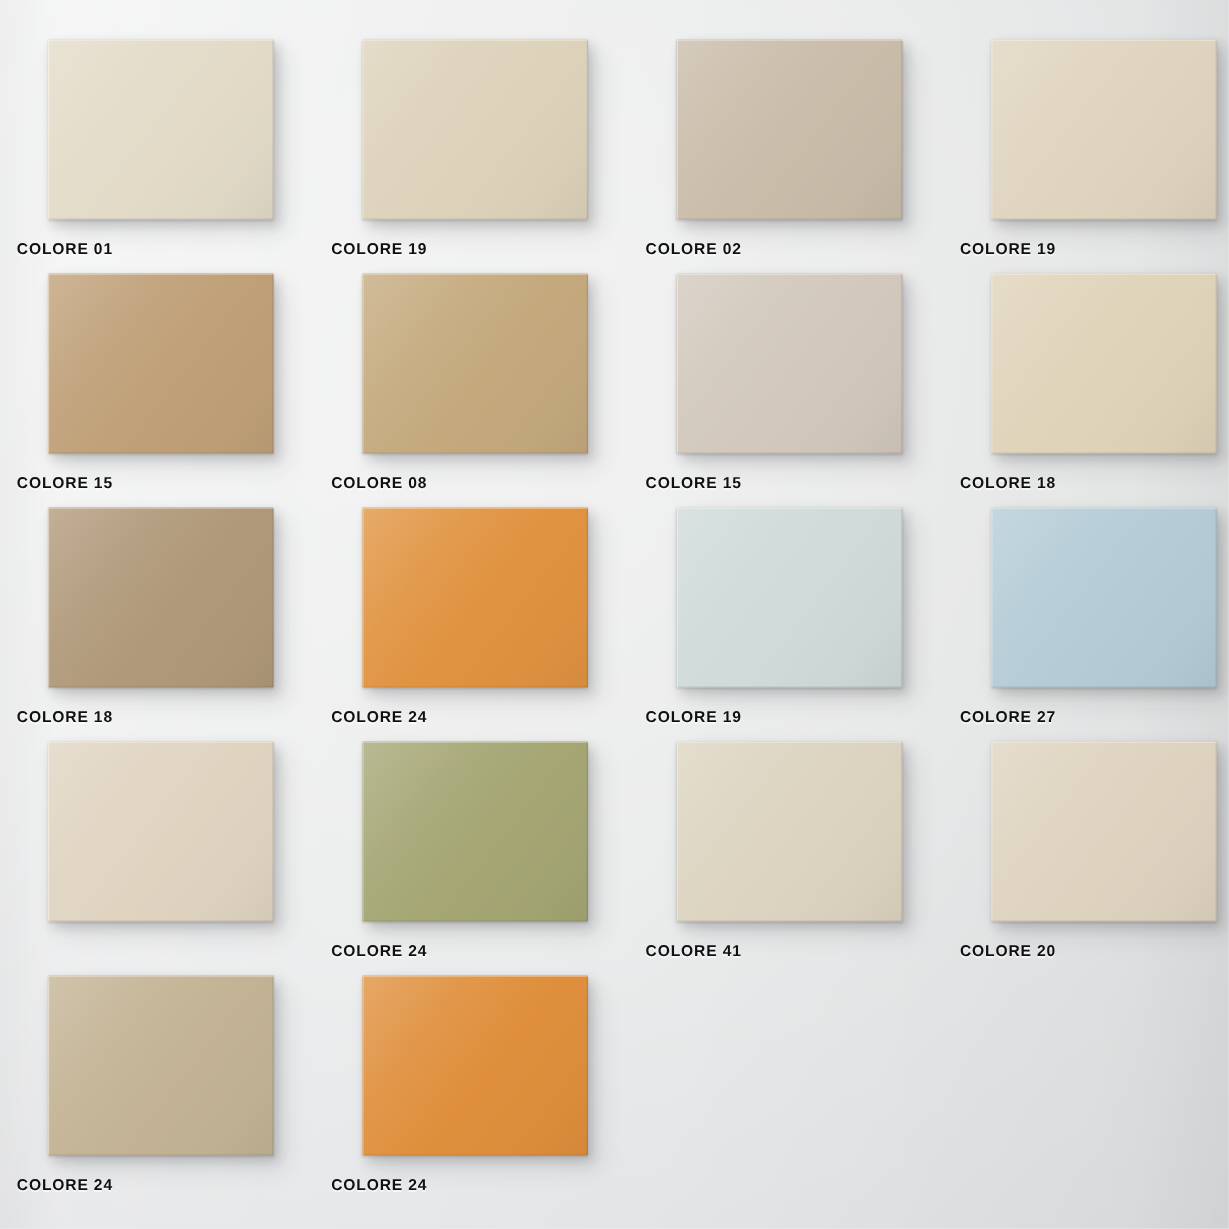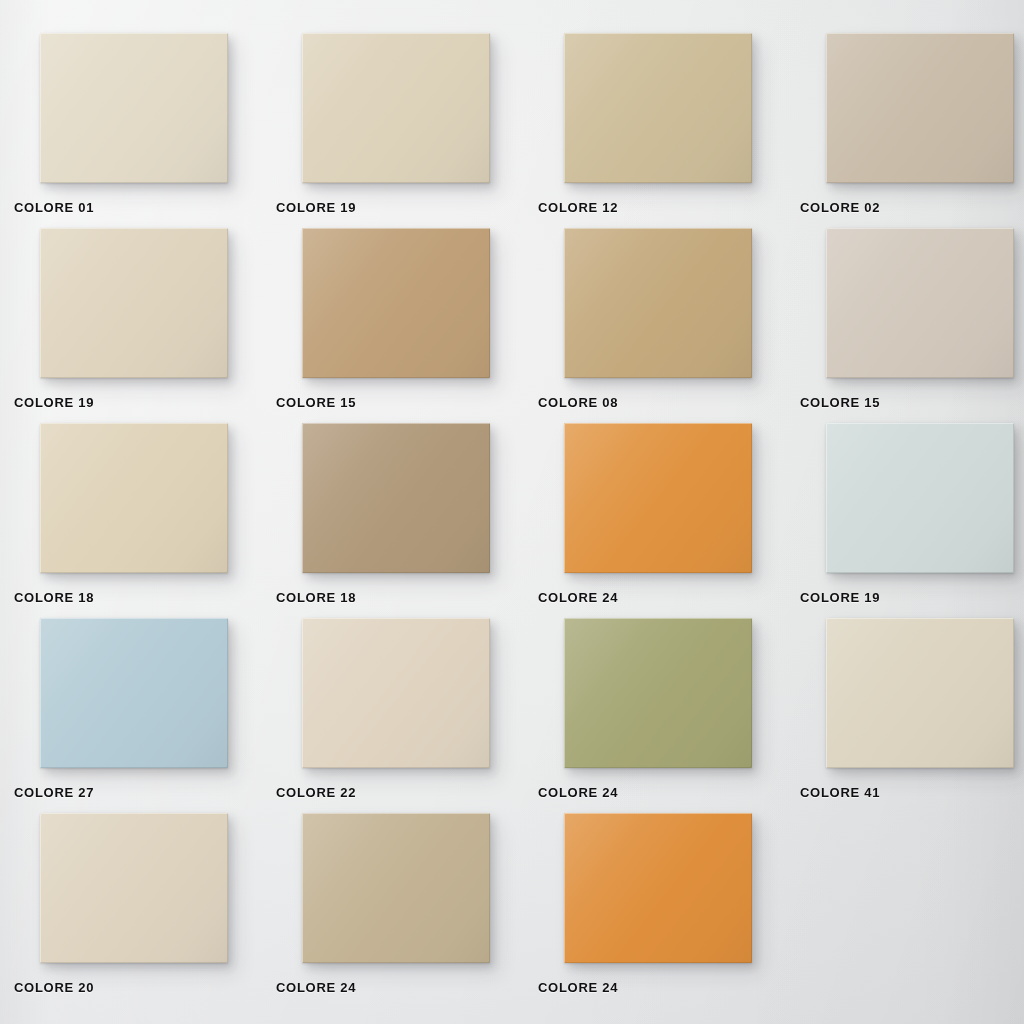--- a/index.html
+++ b/index.html
@@ -134,24 +134,20 @@
   <div class="swatch-grid">
       <div class="swatch-cell">
         <div class="swatch-chip" title="#E3DBC8" style="background: rgb(227, 219, 200);"></div>
         <div class="swatch-label">COLORE 01</div>
       </div>
       <div class="swatch-cell">
         <div class="swatch-chip" title="#DDD2BA" style="background: rgb(221, 210, 186);"></div>
         <div class="swatch-label">COLORE 19</div>
       </div>
       <div class="swatch-cell">
-        <div class="swatch-chip" title="#CDBD99" style="background: rgb(205, 189, 153);"></div>
-        <div class="swatch-label">COLORE 12</div>
-      </div>
-      <div class="swatch-cell">
         <div class="swatch-chip" title="#C9BCA9" style="background: rgb(201, 188, 169);"></div>
         <div class="swatch-label">COLORE 02</div>
       </div>
       <div class="swatch-cell">
         <div class="swatch-chip" title="#DFD4BE" style="background: rgb(223, 212, 190);"></div>
         <div class="swatch-label">COLORE 19</div>
       </div>
       <div class="swatch-cell">
         <div class="swatch-chip" title="#BFA078" style="background: rgb(191, 160, 120);"></div>
         <div class="swatch-label">COLORE 15</div>
@@ -179,21 +175,20 @@
       <div class="swatch-cell">
         <div class="swatch-chip" title="#CFDAD9" style="background: rgb(207, 218, 217);"></div>
         <div class="swatch-label">COLORE 19</div>
       </div>
       <div class="swatch-cell">
         <div class="swatch-chip" title="#B4CCD6" style="background: rgb(180, 204, 214);"></div>
         <div class="swatch-label">COLORE 27</div>
       </div>
       <div class="swatch-cell">
         <div class="swatch-chip" title="#E0D4C1" style="background: rgb(224, 212, 193);"></div>
-        <div class="swatch-label">COLORE 22</div>
       </div>
       <div class="swatch-cell">
         <div class="swatch-chip" title="#A5A674" style="background: rgb(165, 166, 116);"></div>
         <div class="swatch-label">COLORE 24</div>
       </div>
       <div class="swatch-cell">
         <div class="swatch-chip" title="#DCD4C0" style="background: rgb(220, 212, 192);"></div>
         <div class="swatch-label">COLORE 41</div>
       </div>
       <div class="swatch-cell">

